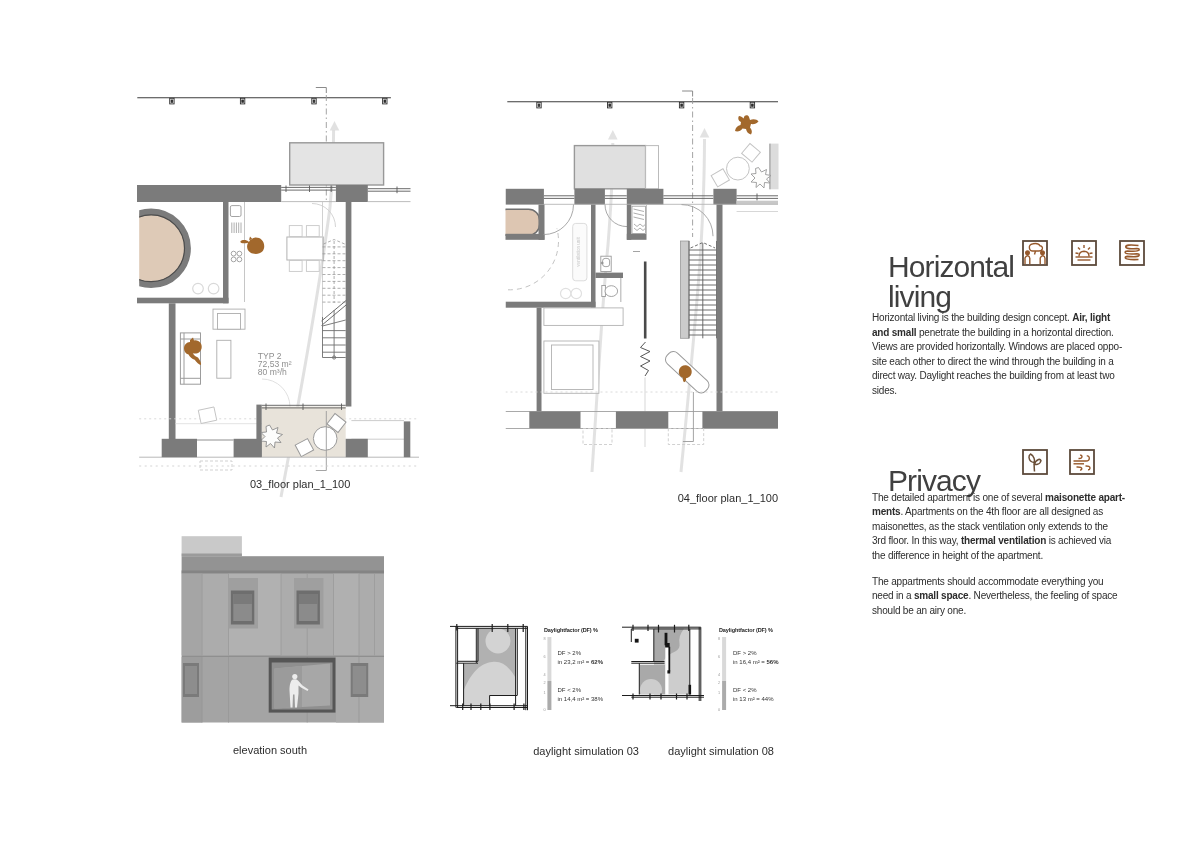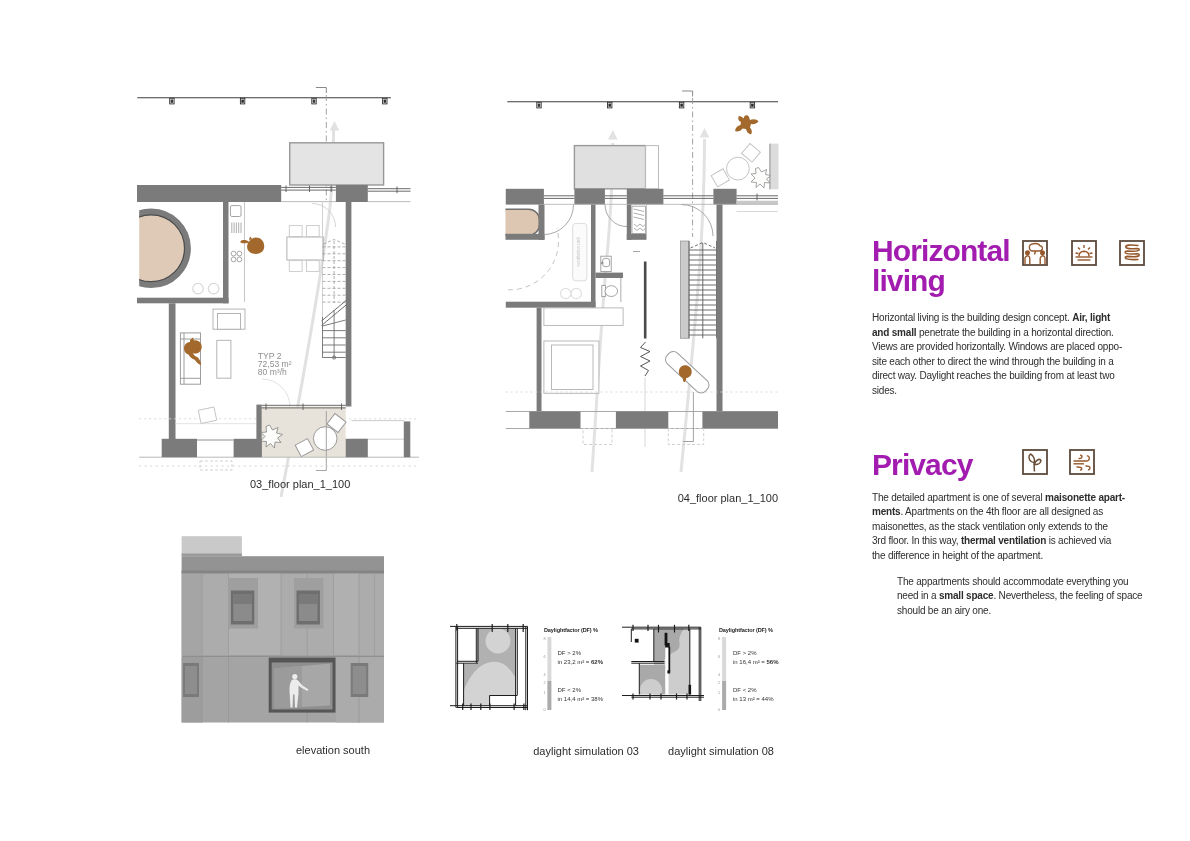--- a/index.html
+++ b/index.html
@@ -1,20 +1,20 @@
 <!DOCTYPE html>
 <html><head>
 <meta charset="utf-8">
 <style>
   html,body{margin:0;padding:0;background:#ffffff;}
   body{width:1190px;height:841px;position:relative;font-family:"Liberation Sans",sans-serif;overflow:hidden;}
   .abs{position:absolute;}
   .cap{font-size:11px;color:#2c2c2c;}
   .body{white-space:nowrap;font-size:10px;line-height:14.6px;color:#2d2d2d;letter-spacing:-0.2px;}
-  h1.hd{margin:0;font-size:30px;font-weight:700;line-height:30px;color:#a21caf;letter-spacing:-0.9px;}
+  h1.hd{margin:16px;font-size:30px;font-weight:400;line-height:30px;color:#404040;letter-spacing:-0.9px;}
 </style>
 </head>
 <body>
 
 <svg class="abs" style="left:130px;top:85px" width="290" height="425" viewBox="130 85 290 425" fill="none">
   <defs>
     <clipPath id="clip03">
         <rect x="139.2" y="85" width="280" height="425"></rect>
       </clipPath>
   </defs>
@@ -481,21 +481,21 @@
 
   <polygon points="274.5,668.5 330,663.5 330,705.5 274.5,708.5" fill="#a7a7a7"></polygon>
   <polygon points="274.5,668.5 302,666 302,707 274.5,708.5" fill="#9b9b9b"></polygon>
 
   <g fill="#ececec">
     <circle cx="294.8" cy="676.5" r="2.6"></circle>
     <path d="M 291.5 680 c 2 -1 5 -1 6.5 0.5 l 4.5 5 l 6 4 l -1 1.5 l -6.5 -3.5 l -2.5 -2 l 0 8 l -1.5 14 l -2 0 l -0.5 -13 l -1.5 0 l -0.5 13 l -2 0 l -1 -17 c 0 -4 0.5 -8.5 2.5 -10.5 z"></path>
   </g>
 </svg>
 
-<div class="abs cap" style="left:233px;top:743.5px;width:200px;text-align:center;">elevation south</div>
+<div class="abs cap" style="left:233px;top:743.5px;width:200px;">elevation south</div>
 
 <svg class="abs" style="left:450px;top:618px" width="165" height="105" viewBox="450 618 165 105" fill="none" id="sim3">
   <defs>
       <clipPath id="s3c">
         <path d="M 477 628.2 H 515.6 V 695.3 H 489.6 V 705.7 H 463.8 V 663.8 H 477 Z"></path>
       </clipPath>
     </defs>
 
   <path d="M 477 628.2 H 515.6 V 695.3 H 489.6 V 705.7 H 463.8 V 663.8 H 477 Z" fill="#b1b1b1"></path>
   <g clip-path="url(#s3c)">
@@ -697,13 +697,13 @@
       <path d="M 4.5 12 L 17 12 Q 20.5 12 20.3 9 Q 20 6.5 17.8 7"></path>
       <path d="M 4.5 14.8 L 15 14.8"></path>
       <path d="M 7.5 18 Q 12.5 17.8 12.8 19.5 Q 12.8 21.3 11 21"></path>
       <path d="M 16.5 17 Q 21 16.8 21 19 Q 20.8 21 19 20.7"></path>
     </g>
   </svg>
 </div>
 
 <div class="abs body" style="left:872px;top:490.5px;">The detailed apartment is one of several <b>maisonette apart-</b><br><b>ments</b>. Apartments on the 4th floor are all designed as<br>maisonettes, as the stack ventilation only extends to the<br>3rd floor. In this way, <b>thermal ventilation</b> is achieved via<br>the difference in height of the apartment.</div>
 
-<div class="abs body" style="left:872px;top:574.7px;margin-left:25px;">The appartments should accommodate everything you<br>need in a <b>small space</b>. Nevertheless, the feeling of space<br>should be an airy one.</div>
+<div class="abs body" style="left:872px;top:574.7px;">The appartments should accommodate everything you<br>need in a <b>small space</b>. Nevertheless, the feeling of space<br>should be an airy one.</div>
 
 </body></html>

